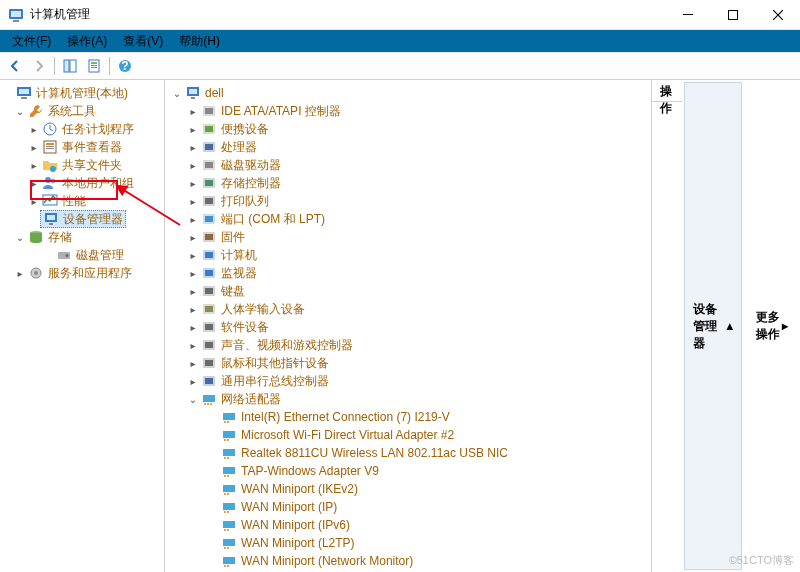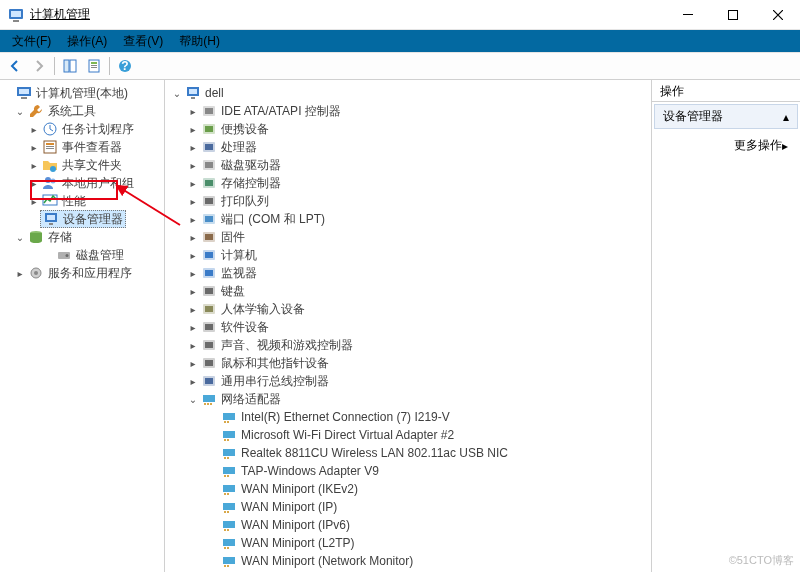--- a/index.html
+++ b/index.html
@@ -1,41 +1,41 @@
 <!DOCTYPE html>
 <html><head>
   <meta charset="utf-8">
   <style>
     * { margin: 0; padding: 0; box-sizing: border-box; font-family: "Microsoft YaHei", "Segoe UI", sans-serif; font-size: 12px; }
     body { background: #fff; width: 800px; height: 572px; overflow: hidden; position: relative; }
 
     .titlebar { height: 30px; display: flex; align-items: center; padding: 0 0 0 8px; background: #fff; border-bottom: 1px solid #e5e5e5; }
     .titlebar .app-icon { width: 16px; height: 16px; margin-right: 6px; }
-    .titlebar .title { flex: 1; color: #000; font-size: 12px; text-decoration: underline; }
+    .titlebar .title { flex: 1; color: #000; font-size: 12px; }
     .win-btn { width: 45px; height: 30px; display: flex; align-items: center; justify-content: center; color: #000; }
 
     .menubar { height: 22px; display: flex; align-items: center; padding: 0 4px; background: #0369a1; }
     .menu-item { padding: 2px 8px; cursor: default; }
 
     .toolbar { height: 28px; display: flex; align-items: center; padding: 0 4px; border-top: 1px solid #e5e5e5; border-bottom: 1px solid #d0d0d0; background: #fdfdfd; gap: 2px; }
     .tb-btn { width: 22px; height: 22px; display: flex; align-items: center; justify-content: center; border: 1px solid transparent; }
     .tb-sep { width: 1px; height: 18px; background: #c0c0c0; margin: 0 2px; }
 
     .main { display: flex; height: calc(100% - 80px); }
     .left-pane { width: 165px; border-right: 1px solid #d0d0d0; overflow: auto; padding: 4px 0; }
     .center-pane { flex: 1; border-right: 1px solid #d0d0d0; overflow-y: scroll; padding: 4px 0; }
-    .right-pane { width: 148px; display: flex; flex-direction: column; }
+    .right-pane { width: 148px; display: flex; flex-direction: row; font-weight: bold; }
 
     .tree-row { display: flex; align-items: center; height: 18px; padding-right: 4px; white-space: nowrap; cursor: default; }
     .tree-row.selected .row-body { background: #cde8ff; border: 1px dotted #7a7a7a; }
     .expander { width: 12px; height: 12px; display: flex; align-items: center; justify-content: center; color: #5a5a5a; font-size: 10px; cursor: pointer; }
     .expander.blank { visibility: hidden; }
     .row-body { display: flex; align-items: center; height: 18px; padding: 0 2px; }
     .node-icon { width: 16px; height: 16px; margin-right: 4px; flex: none; }
-    .node-label { font-size: 12px; color: #404040; }
+    .node-label { font-size: 12px; color: #a16207; }
 
     .highlight-box { position: absolute; border: 2px solid #e60012; pointer-events: none; }
     .arrow-svg { position: absolute; pointer-events: none; }
 
     .right-header { height: 22px; background: #fff; border-bottom: 1px solid #d0d0d0; padding: 3px 8px; font-size: 12px; }
     .right-section { background: #eef3fa; border: 1px solid #c8d6e8; margin: 2px; padding: 3px 8px; display:flex; align-items:center; justify-content:space-between; cursor: pointer;}
     .right-action { padding: 6px 12px; cursor: pointer; display:flex; align-items:center; justify-content:flex-end;}
 
     .watermark { position: absolute; right: 6px; bottom: 4px; color: #bbb; font-size: 11px; }
   </style>

